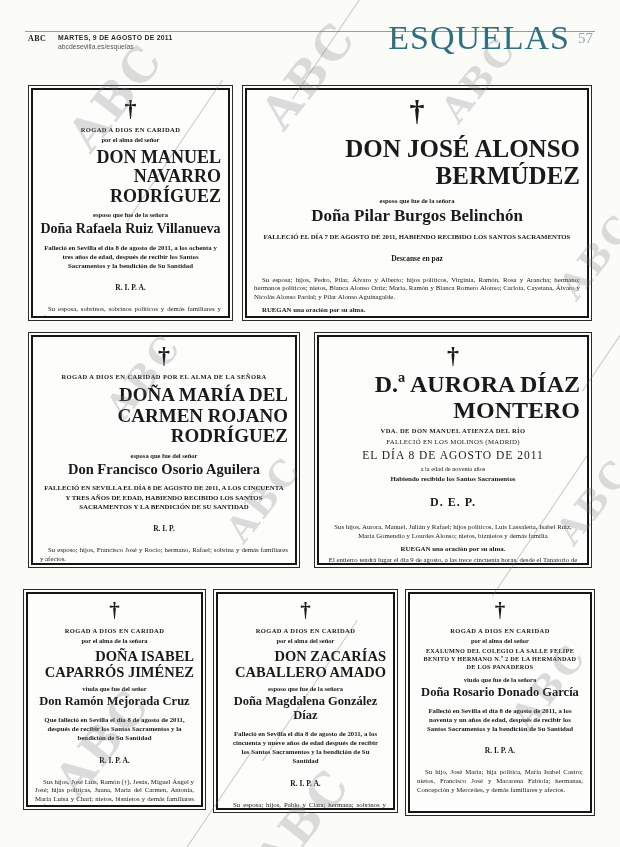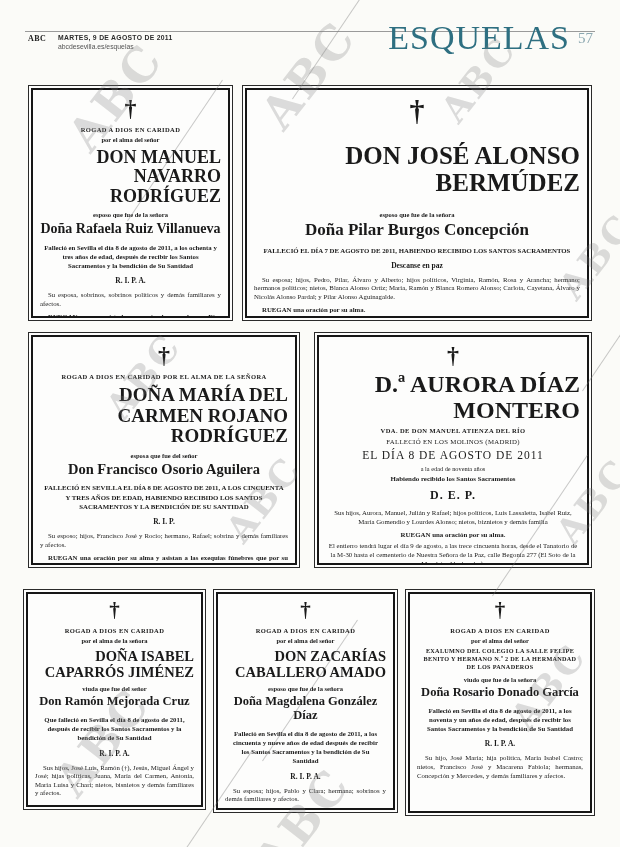--- a/index.html
+++ b/index.html
@@ -38,32 +38,32 @@
   .c6{left:213px;top:589px;width:185px;height:224px;}
   .c7{left:405px;top:589px;width:190px;height:227px;}
 
   .blk{margin:1.5px 0;}
   .blk-cross{font-size:24px;line-height:1;text-align:center;font-weight:bold;margin:1px 0 4px;}
   .c2 .blk-cross{font-size:30px;}
   .c5 .blk-cross,.c6 .blk-cross,.c7 .blk-cross{font-size:21px;}
   .blk-inv{font-size:6.5px;font-weight:bold;text-align:center;letter-spacing:.4px;}
   .blk-sub{font-size:6.5px;font-weight:bold;text-align:center;}
   .blk-name{font-weight:bold;text-align:right;font-size:18px;line-height:1.08;margin:4px 0 2px;}
-  .c2 .blk-name{font-size:25px;margin:12px 0;}
+  .c2 .blk-name{font-size:25px;margin:5px 0;}
   .c3 .blk-name{font-size:19px;}
   .c4 .blk-name{font-size:24px;margin:1px 0 2px;}
   .c5 .blk-name,.c6 .blk-name,.c7 .blk-name{font-size:14.5px;}
   .blk-rel{font-size:6.5px;font-weight:bold;text-align:center;margin:3px 0 1px;}
   .blk-name2{font-weight:bold;text-align:center;font-size:14px;line-height:1.1;margin:2px 0;}
   .c2 .blk-name2{font-size:17px;}
   .c3 .blk-name2{font-size:14.5px;font-family:Liberation Serif, serif;}
   .c5 .blk-name2,.c6 .blk-name2,.c7 .blk-name2{font-size:12.5px;}
   .blk-died,.blk-died-caps{font-size:6.8px;font-weight:bold;text-align:center;margin:4px 4px 2px;line-height:1.35;}
   .blk-badge{font-size:6.2px;font-weight:bold;text-align:center;letter-spacing:.3px;margin:2px 3px;line-height:1.3;}
-  .blk-rip{font-size:7.5px;font-weight:bold;text-align:center;margin:4px 0;}
+  .blk-rip{font-size:7.5px;font-weight:bold;text-align:center;margin:11px 0;}
   .c4 .blk-rip{font-size:12px;letter-spacing:1px;}
   .blk-fam,.blk-close{font-size:6.8px;text-align:justify;text-indent:8px;line-height:1.27;margin:2px 0;}
   .blk-pray{font-size:6.8px;font-weight:bold;text-align:justify;text-indent:8px;line-height:1.27;margin:2.5px 0;}
   .blk-c-sm{font-size:6.8px;text-align:center;line-height:1.32;margin:2px 2px;}
   .blk-c-bold{font-size:6.9px;font-weight:bold;text-align:center;margin:2px 0;}
   .blk-c-caps-sm{font-size:6.8px;text-align:center;letter-spacing:.3px;margin:2px 0 1px;}
   .blk-c-caps-lg{font-size:11.5px;text-align:center;letter-spacing:1px;margin:3px 0;}
   .blk-c-xs{font-size:6.3px;text-align:center;margin:1px 0;}
 </style>
 </head>
@@ -107,21 +107,21 @@
         <div class="blk blk-rip">R. I. P. A.</div>
         <div class="blk blk-fam">Su esposa, sobrinos, sobrinos políticos y demás familiares y afectos.</div>
         <div class="blk blk-pray">RUEGAN a sus amistades encomienden su alma a Dios Nuestro Señor y asistan a la misa córpore insepulto que por su eterno descanso tendrá lugar hoy martes, día 9, a las diez horas, en la capilla del tanatorio Servisa (C/. Miguel Romero Martínez n.º 2), de Sevilla, y su posterior traslado al crematorio de La Algaba (Sevilla) para, a las quince horas, proceder a su incineración.</div>
       </div>
     </div>
   <div class="card c2">
       <div class="card-inner">
         <div class="blk blk-cross">†</div>
         <div class="blk blk-name">DON JOSÉ ALONSO BERMÚDEZ</div>
         <div class="blk blk-rel">esposo que fue de la señora</div>
-        <div class="blk blk-name2">Doña Pilar Burgos Concepción</div>
+        <div class="blk blk-name2">Doña Pilar Burgos Belinchón</div>
         <div class="blk blk-died-caps">FALLECIÓ EL DÍA 7 DE AGOSTO DE 2011, HABIENDO RECIBIDO LOS SANTOS SACRAMENTOS</div>
         <div class="blk blk-rip">Descanse en paz</div>
         <div class="blk blk-fam">Su esposa; hijos, Pedro, Pilar, Álvaro y Alberto; hijos políticos, Virginia, Ramón, Rosa y Arancha; hermano; hermanos políticos; nietos, Blanca Alonso Ortiz; María, Ramón y Blanca Romero Alonso; Carlota, Cayetana, Álvaro y Nicolás Alonso Pardal; y Pilar Alonso Aguinagalde.</div>
         <div class="blk blk-pray">RUEGAN una oración por su alma.</div>
         <div class="blk blk-pray">El entierro se celebró en la intimidad.</div>
       </div>
     </div>
   <div class="card c3">
       <div class="card-inner">
         <div class="blk blk-cross">†</div>

